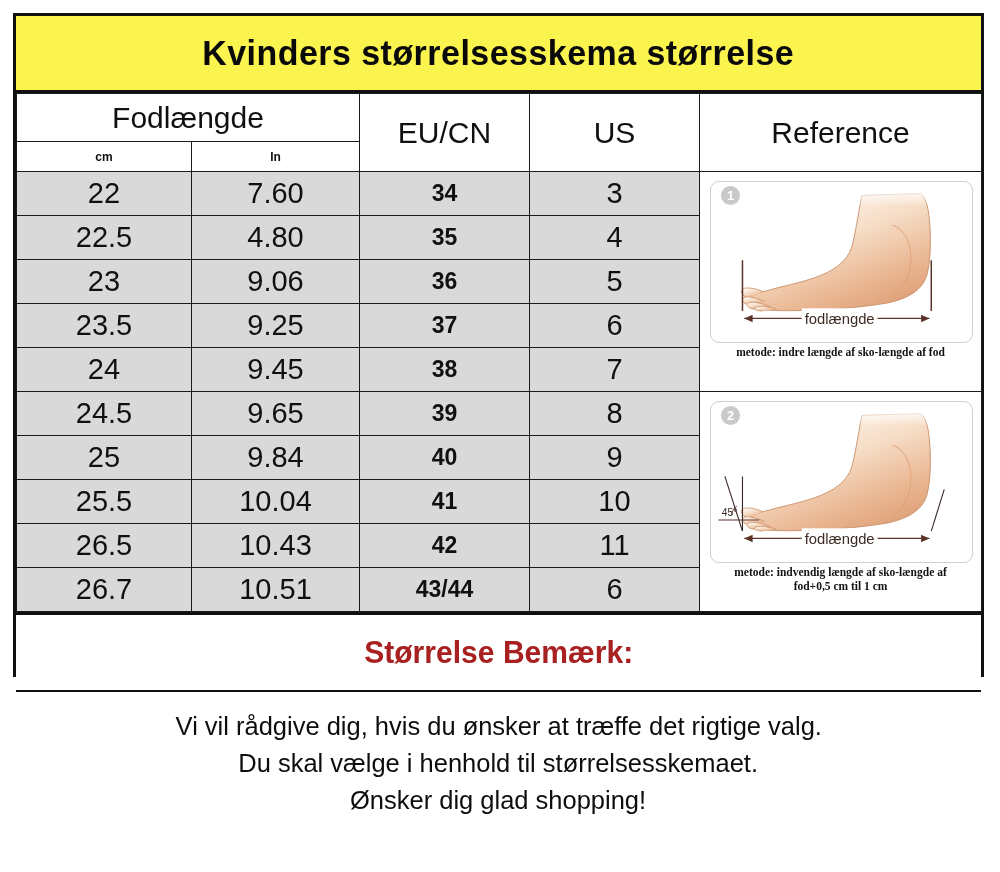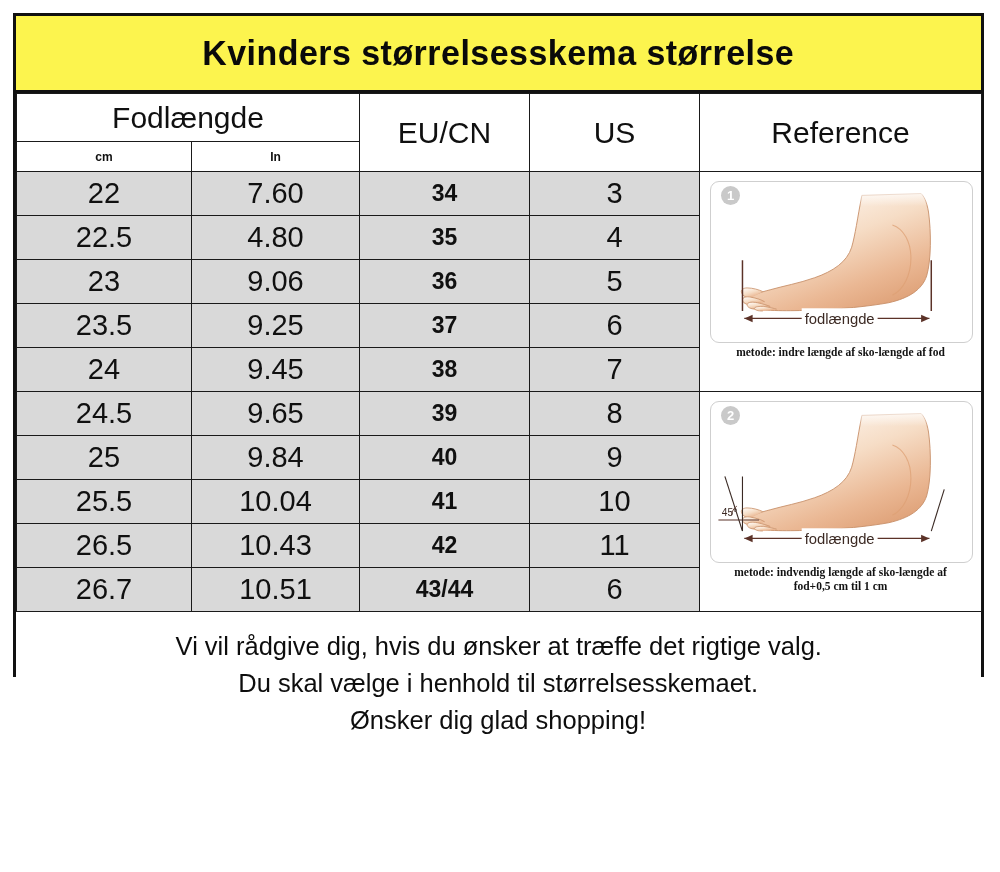--- a/index.html
+++ b/index.html
@@ -395,20 +395,23 @@
       <tr class="data-row">
         <td class="cell-cm">26.7</td>
         <td class="cell-in">10.51</td>
         <td class="cell-eu">43/44</td>
         <td class="cell-us">6</td>
       </tr>
 
     </tbody>
   </table>
 
+  <div class="note-head">
+    <div class="note-head-text">Størrelse Bemærk:</div>
+  </div>
 
   <div class="note-body">
     <div class="note-line">Vi vil rådgive dig, hvis du ønsker at træffe det rigtige valg.</div>
     <div class="note-line">Du skal vælge i henhold til størrelsesskemaet.</div>
     <div class="note-line">Ønsker dig glad shopping!</div>
   </div>
 
 </div>
 
 </body></html>

